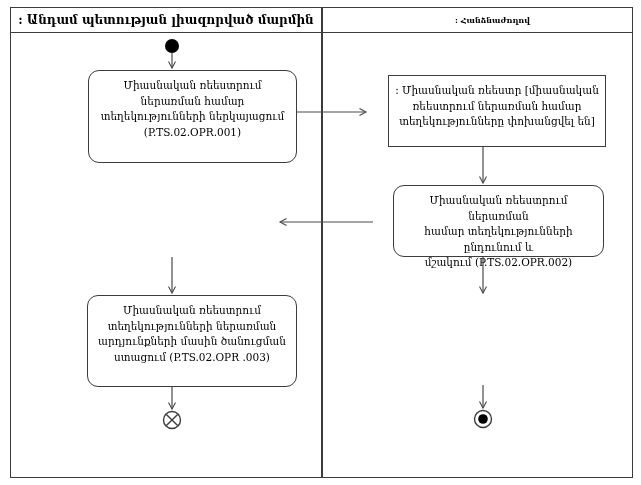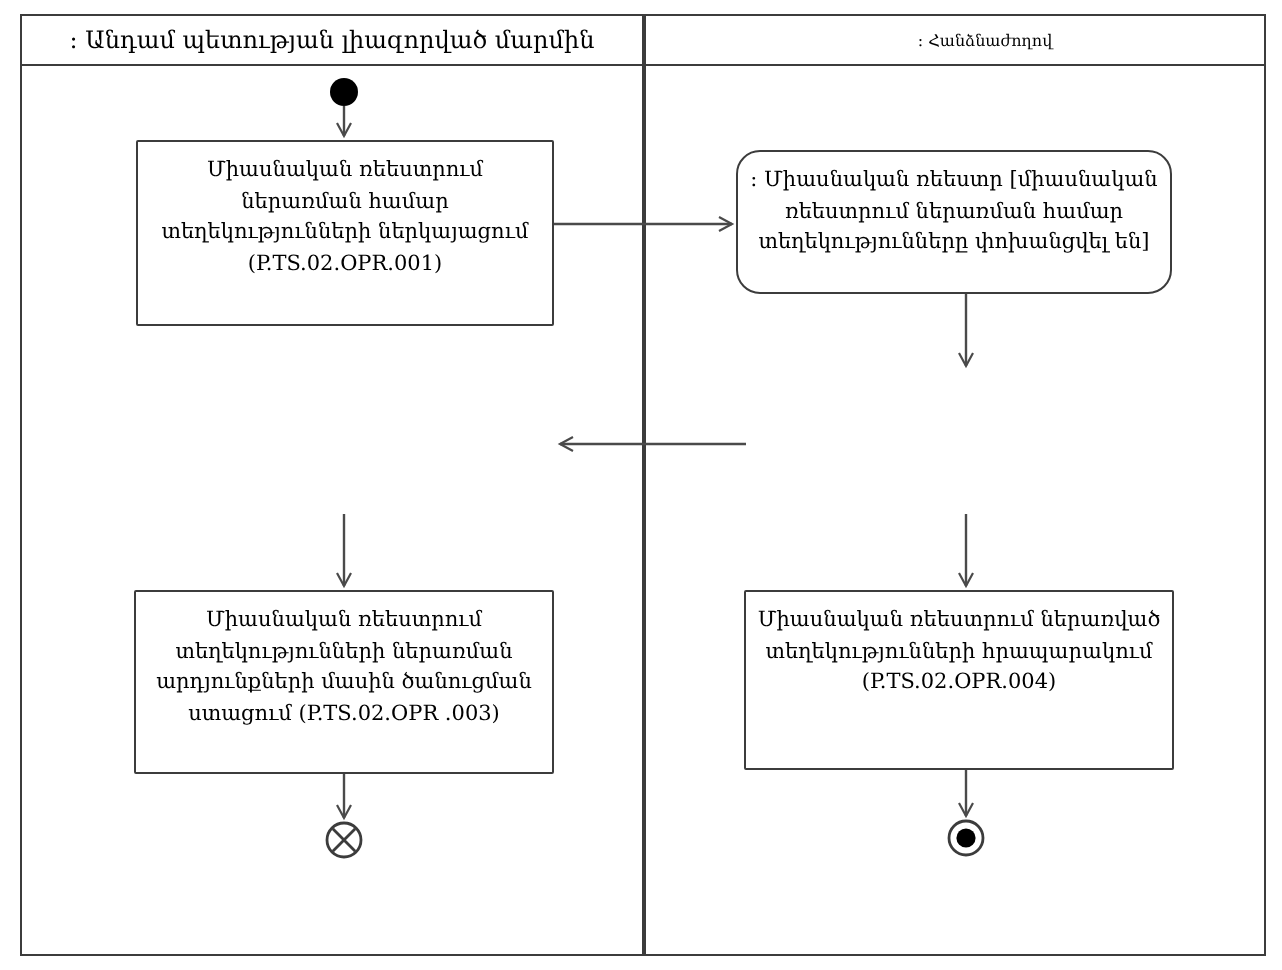--- a/index.html
+++ b/index.html
@@ -37,38 +37,39 @@
     background: #3c3c3c;
   }
   .lane-title {
     position: absolute;
     top: 7px; height: 26px;
     display: flex;
     align-items: center;
     justify-content: center;
     box-sizing: border-box;
     white-space: nowrap;
+    font-weight: bold;
   }
   .lane-title.left  { left: 10px;  width: 312px; font-size: 12px; }
   .lane-title.right { left: 322px; width: 311px; font-size: 8px; margin-left: 15px; }
 
   .node {
     position: absolute;
     box-sizing: border-box;
     background: #ffffff;
     border: 1.3px solid #3c3c3c;
     text-align: center;
     white-space: pre-line;
     font-size: 10.5px;
     line-height: 15.5px;
     padding: 7px 4px 0 4px;
     z-index: 2;
   }
-  .node.action { border-radius: 1px; }
-  .node.object { border-radius: 12px; }
+  .node.action { border-radius: 11px; margin-left: 20px; }
+  .node.object { border-radius: 0; margin-left: 20px; }
 
   #node-submit               { left: 68px;  top: 70px;  width: 209px; height: 93px; }
   #node-registry-transferred { left: 368px; top: 75px;  width: 218px; height: 72px; }
   #node-receive-process      { left: 373px; top: 185px; width: 211px; height: 72px; }
   #node-registry-processed   { left: 67px;  top: 186px; width: 211px; height: 71px; padding-top: 9px; }
   #node-receive-notification { left: 67px;  top: 295px; width: 210px; height: 92px; }
   #node-publish              { left: 372px; top: 295px; width: 215px; height: 90px; }
 
   svg.overlay {
     position: absolute;
@@ -123,24 +124,24 @@
 
   <div class="node action" id="node-submit">Միասնական ռեեստրում
 ներառման համար
 տեղեկությունների ներկայացում
 (P.TS.02.OPR.001)</div>
 
   <div class="node object" id="node-registry-transferred">: Միասնական ռեեստր [միասնական
 ռեեստրում ներառման համար
 տեղեկությունները փոխանցվել են]</div>
 
+  <div class="node action" id="node-receive-process">Միասնական ռեեստրում ներառման
+համար տեղեկությունների ընդունում և
+մշակում (P.TS.02.OPR.002)</div>
 
 
   <div class="node action" id="node-receive-notification">Միասնական ռեեստրում
 տեղեկությունների ներառման
 արդյունքների մասին ծանուցման
 ստացում (P.TS.02.OPR .003)</div>
 
-  <div class="node action" id="node-publish">Միասնական ռեեստրում ներառված
-տեղեկությունների հրապարակում
-(P.TS.02.OPR.004)</div>
 
 </div>
 
 </body></html>

